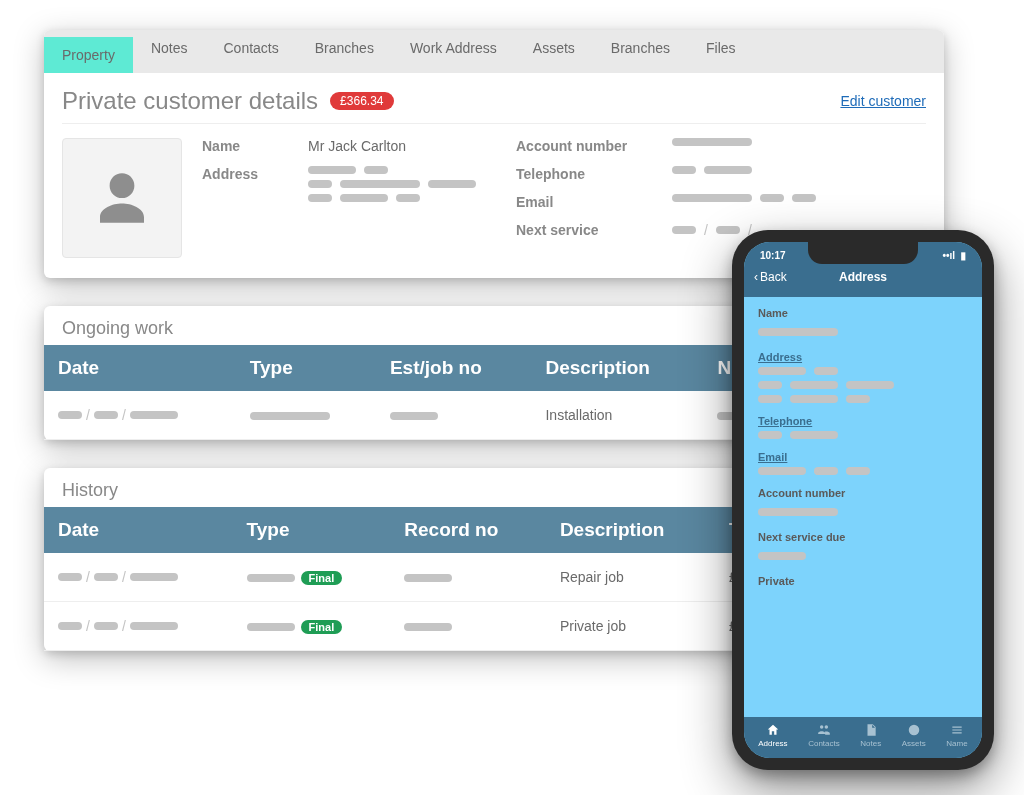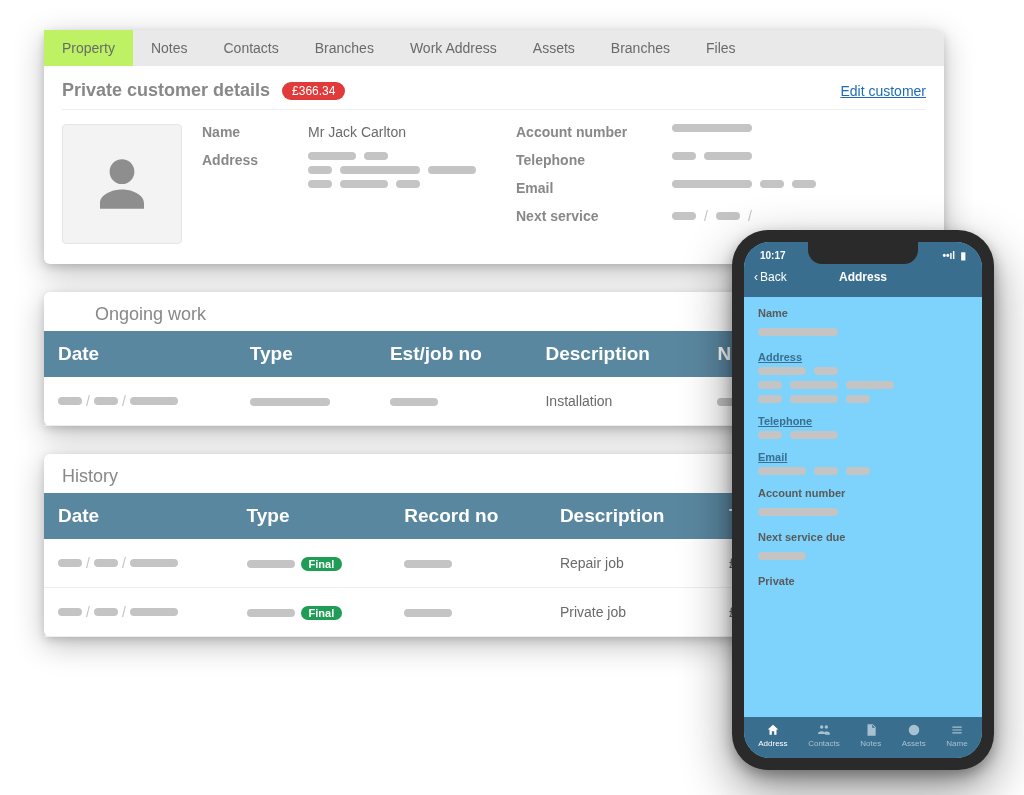--- a/index.html
+++ b/index.html
@@ -30,36 +30,37 @@
     background: #e9e9e9;
     border-radius: 6px 6px 0 0;
   }
   .tab {
     padding: 10px 18px;
     font-size: 14px;
     color: #6a6a6a;
     cursor: pointer;
   }
   .tab.active {
-    background: #bef264;
+    background: #5eead4;
+    margin-top: 7px;
   }
   .property-body {
     padding: 14px 18px 20px 18px;
   }
   .section-head {
     display: flex;
     align-items: center;
     gap: 12px;
     border-bottom: 1px solid #eee;
     padding-bottom: 8px;
     margin-bottom: 14px;
   }
   .section-head h2 {
-    font-size: 18px;
-    font-weight: 700;
+    font-size: 24px;
+    font-weight: 400;
     color: #888;
   }
   .badge-red {
     background: #e03a3a;
     color: #fff;
     font-size: 12px;
     padding: 2px 10px;
     border-radius: 10px;
   }
   .edit-link {
@@ -96,21 +97,21 @@
   .ph.sm{width:24px;} .ph.md{width:48px;} .ph.lg{width:80px;}
   .ph-group { display:flex; flex-direction:column; gap:6px; }
   .ph-line { display:flex; gap:8px; align-items:center;}
 
   .block-title {
     font-size: 18px;
     font-weight: 400;
     color: #888;
     padding: 12px 18px 6px 18px;
   }
-  .block-head-row { display:flex; align-items:center; padding-right:16px;margin-left:33px;}
+  .block-head-row { display:flex; align-items:center; padding-right:16px;}
   .btn-add {
     margin-left:auto;
     background:#7b5fb5;
     color:#fff;
     border:none;
     padding:6px 18px;
     border-radius:4px;
     font-size:14px;
     cursor:pointer;
   }

